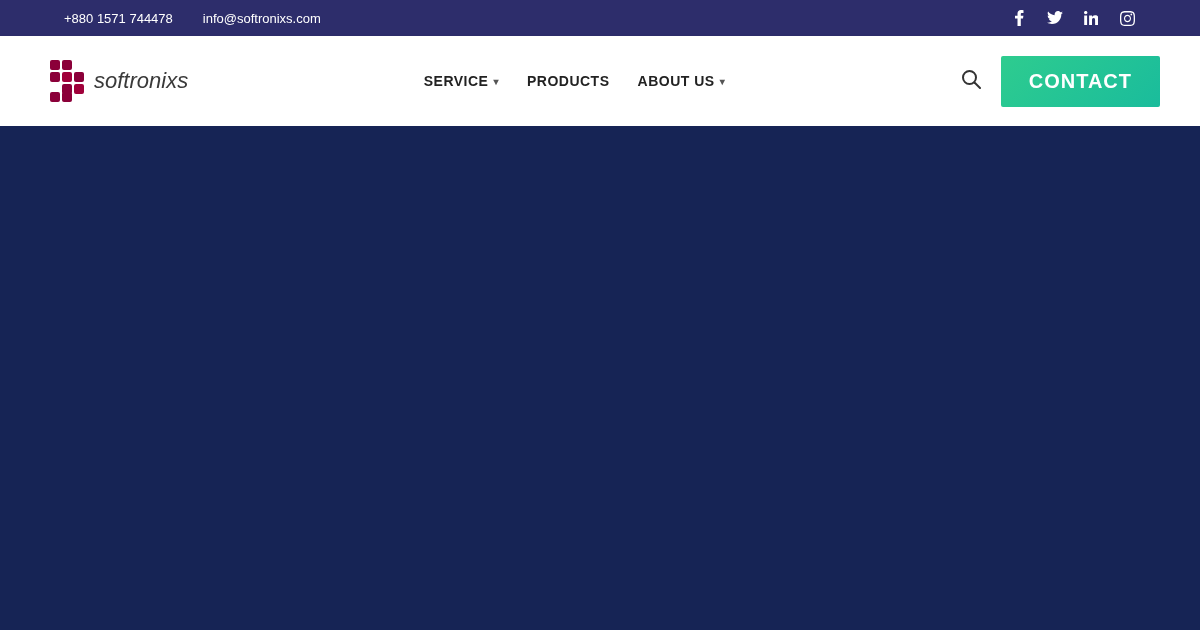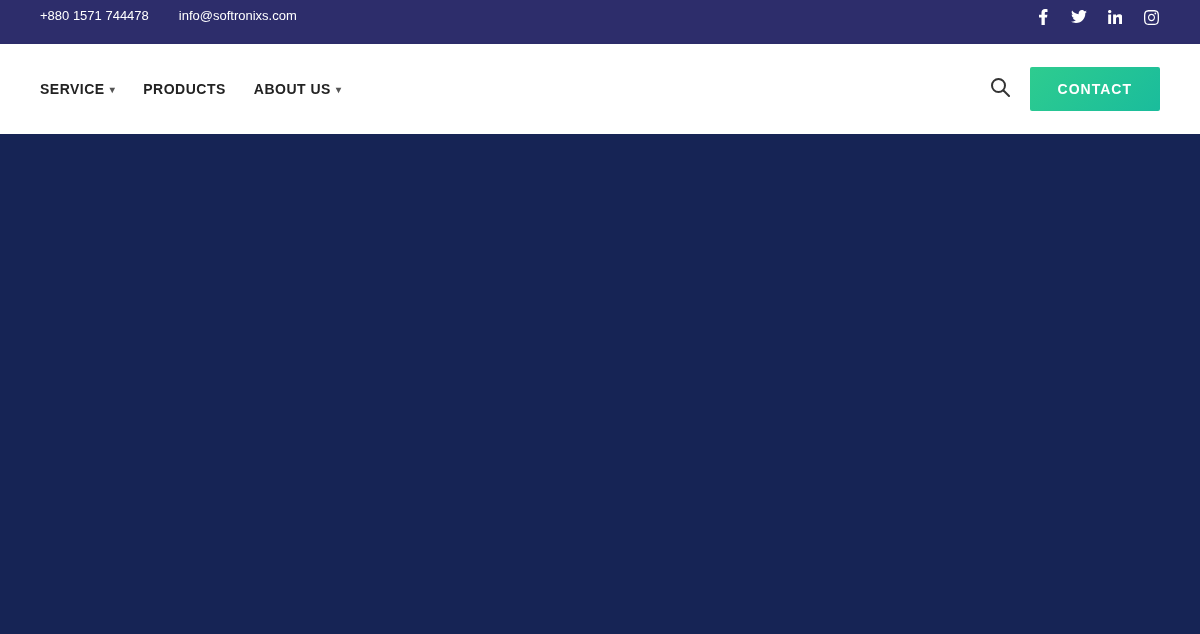--- a/index.html
+++ b/index.html
@@ -11,25 +11,25 @@
     body {
       font-family: 'Arial', sans-serif;
       width: 1200px;
       overflow-x: hidden;
     }
 
     
     .top-bar {
       background-color: #2d2d6b;
       color: #ffffff;
-      padding: 8px 40px;
+      padding: 8px 64px;
       display: flex;
       justify-content: space-between;
-      align-items: flex-start;
-      height: 44px;
+      align-items: center;
+      height: 36px;
     }
 
     .top-bar-left {
       display: flex;
       gap: 30px;
       font-size: 13px;
     }
 
     .top-bar-right {
       display: flex;
@@ -110,21 +110,21 @@
       cursor: pointer;
       color: #333;
       font-size: 18px;
     }
 
     .contact-btn {
       background: linear-gradient(135deg, #2ecc8f, #1abc9c);
       color: #ffffff;
       border: none;
       padding: 14px 28px;
-      font-size: 14px;
+      font-size: 20px;
       font-weight: 700;
       letter-spacing: 1px;
       cursor: pointer;
       text-transform: uppercase;
       border-radius: 2px;
     }
 
     
     .hero {
       background-color: #162455;
@@ -158,20 +158,36 @@
     </span>
     <span class="social-icon">
       <svg width="15" height="15" viewBox="0 0 15 15" fill="white" xmlns="http://www.w3.org/2000/svg">
         <path d="M7.5 0C5.5 0 5.2 0 4.4.1 3.6.1 3.1.3 2.6.5 2.1.7 1.7 1 1.3 1.3 1 1.7.7 2.1.5 2.6.3 3.1.1 3.6.1 4.4 0 5.2 0 5.5 0 7.5s0 2.3.1 3.1c.1.8.2 1.3.4 1.8.2.5.5.9.8 1.3.4.3.8.6 1.3.8.5.2 1 .3 1.8.4.8.1 1.1.1 3.1.1s2.3 0 3.1-.1c.8-.1 1.3-.2 1.8-.4.5-.2.9-.5 1.3-.8.3-.4.6-.8.8-1.3.2-.5.3-1 .4-1.8.1-.8.1-1.1.1-3.1s0-2.3-.1-3.1c-.1-.8-.2-1.3-.4-1.8-.2-.5-.5-.9-.8-1.3C13.3 1 12.9.7 12.4.5c-.5-.2-1-.3-1.8-.4C9.8 0 9.5 0 7.5 0zm0 1.4c2 0 2.2 0 3 .1.7.1 1.1.2 1.4.3.4.1.6.3.9.5.2.3.4.5.5.9.1.3.2.7.3 1.4.1.8.1 1 .1 3s0 2.2-.1 3c-.1.7-.2 1.1-.3 1.4-.1.4-.3.6-.5.9-.3.2-.5.4-.9.5-.3.1-.7.2-1.4.3-.8.1-1 .1-3 .1s-2.2 0-3-.1c-.7-.1-1.1-.2-1.4-.3-.4-.1-.6-.3-.9-.5-.2-.3-.4-.5-.5-.9-.1-.3-.2-.7-.3-1.4-.1-.8-.1-1-.1-3s0-2.2.1-3c.1-.7.2-1.1.3-1.4.1-.4.3-.6.5-.9.3-.2.5-.4.9-.5.3-.1.7-.2 1.4-.3.8-.1 1-.1 3-.1zm0 2.3C5.6 3.7 4 5.4 4 7.5s1.6 3.8 3.5 3.8S11 9.6 11 7.5 9.4 3.7 7.5 3.7zm0 6.2c-1.3 0-2.4-1.1-2.4-2.4s1.1-2.4 2.4-2.4 2.4 1.1 2.4 2.4-1.1 2.4-2.4 2.4zm4.7-6.4c0 .5-.4.9-.9.9s-.9-.4-.9-.9.4-.9.9-.9.9.4.9.9z"></path>
       </svg>
     </span>
   </div>
 </div>
 
 <nav class="navbar">
+  <div class="logo">
+
+    <svg class="logo-icon" width="50" height="50" viewBox="0 0 50 50" xmlns="http://www.w3.org/2000/svg">
+
+      <rect x="10" y="4" width="10" height="10" rx="2" fill="#8b0039"></rect>
+      <rect x="22" y="4" width="10" height="10" rx="2" fill="#8b0039"></rect>
+      <rect x="10" y="16" width="10" height="10" rx="2" fill="#8b0039"></rect>
+      <rect x="22" y="16" width="10" height="10" rx="2" fill="#a0003a"></rect>
+      <rect x="34" y="16" width="10" height="10" rx="2" fill="#8b0039"></rect>
+      <rect x="22" y="28" width="10" height="10" rx="2" fill="#8b0039"></rect>
+      <rect x="34" y="28" width="10" height="10" rx="2" fill="#a0003a"></rect>
+      <rect x="10" y="36" width="10" height="10" rx="2" fill="#8b0039"></rect>
+      <rect x="22" y="36" width="10" height="10" rx="2" fill="#8b0039"></rect>
+    </svg>
+    <span class="logo-text">softronixs</span>
+  </div>
 
   <div class="nav-links">
     <div class="nav-item">
       <span>SERVICE</span>
       <span class="chevron">▾</span>
     </div>
     <div class="nav-item">
       <span>PRODUCTS</span>
     </div>
     <div class="nav-item">

